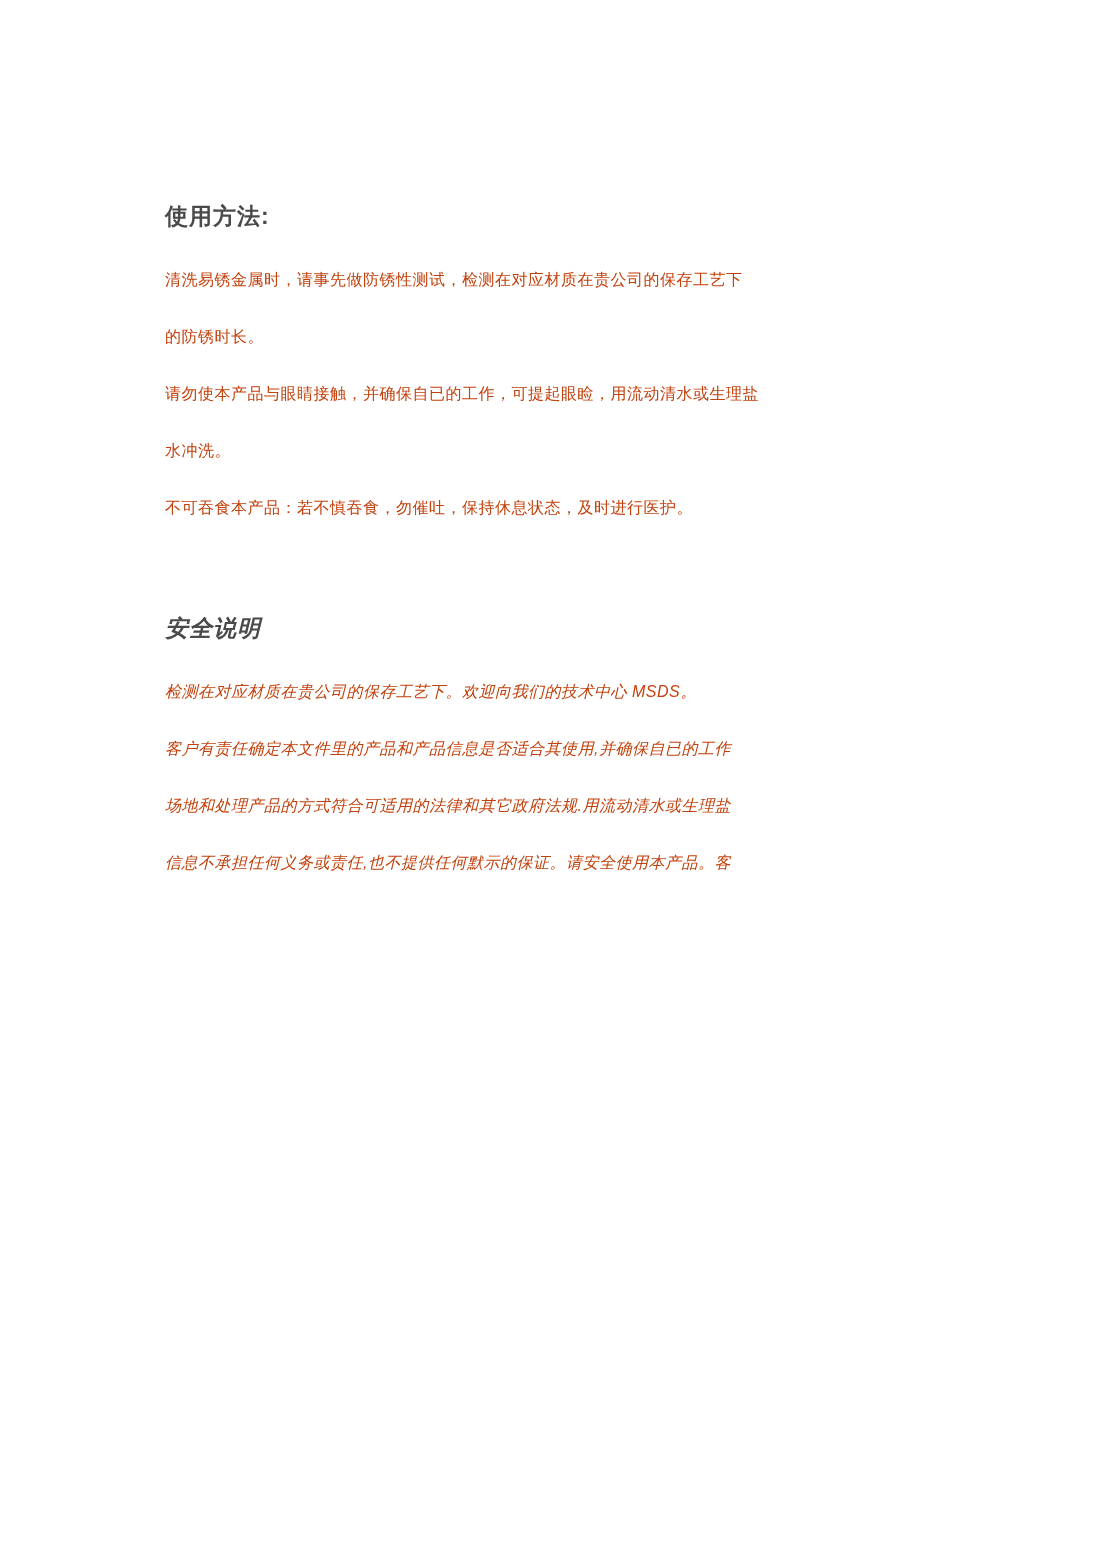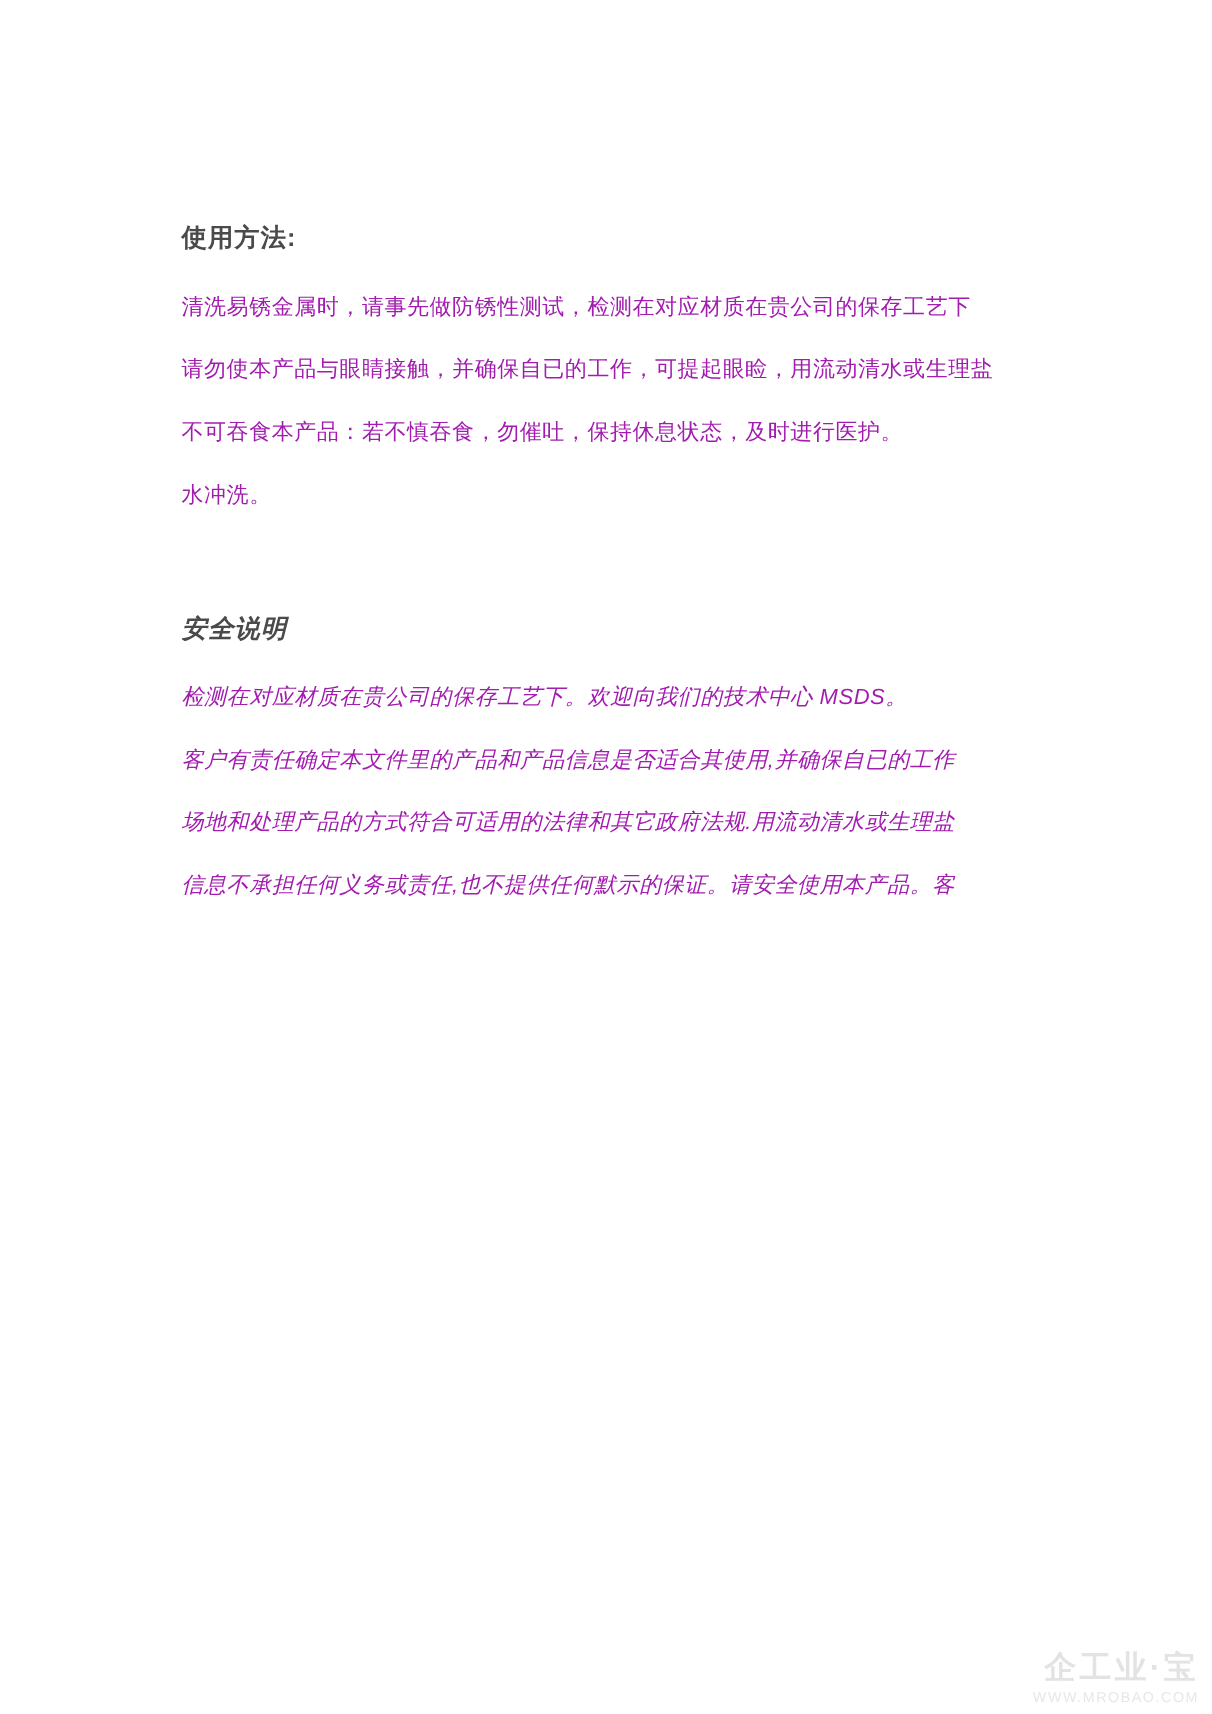--- a/index.html
+++ b/index.html
@@ -15,23 +15,23 @@
     overflow: hidden;
     font-family: "Liberation Sans", sans-serif;
   }
   .content {
     position: absolute;
     left: 165px;
     top: 188px;
     width: 790px;
   }
   .line {
-    font-size: 20px;
+    font-size: 16px;
     line-height: 57px;
-    color: #a21caf;
+    color: #c2410c;
     white-space: nowrap;
     letter-spacing: 0.5px;
   }
   .heading {
     font-size: 23px;
     font-weight: bold;
     color: #4a4a4a;
     margin-bottom: 6px;
     letter-spacing: 1px;
   }
@@ -63,32 +63,29 @@
 </style>
 </head>
 <body>
 
 <div class="page">
   <div class="content">
 
     <div class="section">
       <div class="line heading">使用方法:</div>
       <div class="line">清洗易锈金属时，请事先做防锈性测试，检测在对应材质在贵公司的保存工艺下</div>
+      <div class="line">的防锈时长。</div>
       <div class="line">请勿使本产品与眼睛接触，并确保自已的工作，可提起眼睑，用流动清水或生理盐</div>
+      <div class="line">水冲洗。</div>
       <div class="line">不可吞食本产品：若不慎吞食，勿催吐，保持休息状态，及时进行医护。</div>
-      <div class="line">水冲洗。</div>
     </div>
 
     <div class="section section-safety">
       <div class="line heading">安全说明</div>
       <div class="line">检测在对应材质在贵公司的保存工艺下。欢迎向我们的技术中心 MSDS。</div>
       <div class="line">客户有责任确定本文件里的产品和产品信息是否适合其使用,并确保自已的工作</div>
       <div class="line">场地和处理产品的方式符合可适用的法律和其它政府法规.用流动清水或生理盐</div>
       <div class="line">信息不承担任何义务或责任,也不提供任何默示的保证。请安全使用本产品。客</div>
     </div>
 
   </div>
 
-  <div class="watermark">
-    <div class="wm-logo">企工业·宝</div>
-    <div class="wm-url">WWW.MROBAO.COM</div>
-  </div>
 </div>
 
 </body></html>

